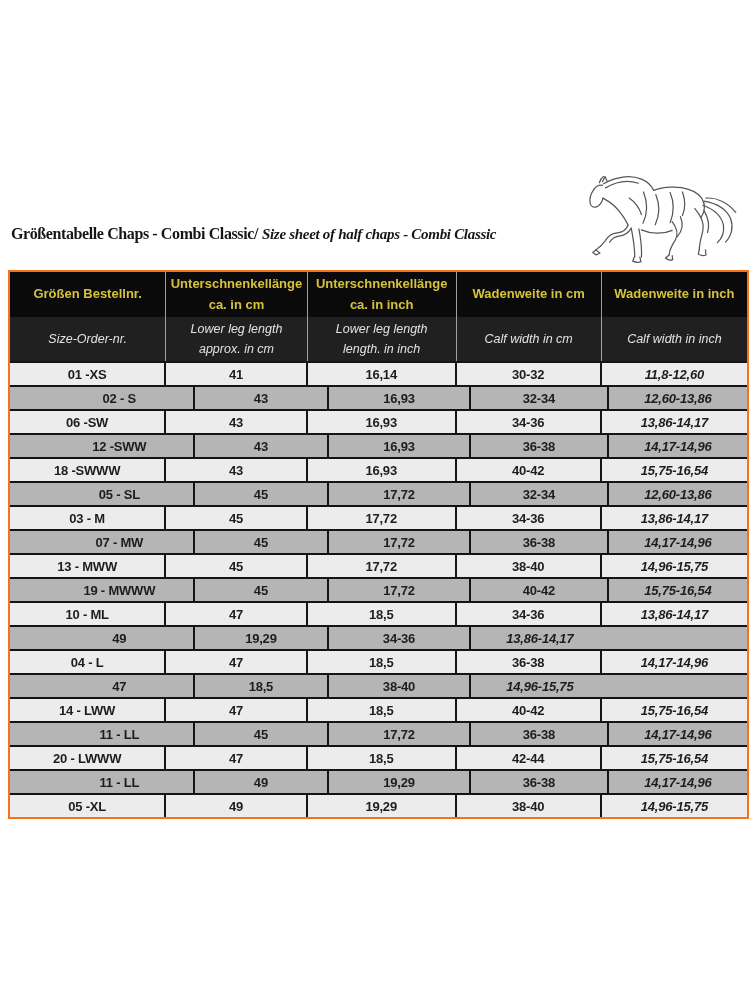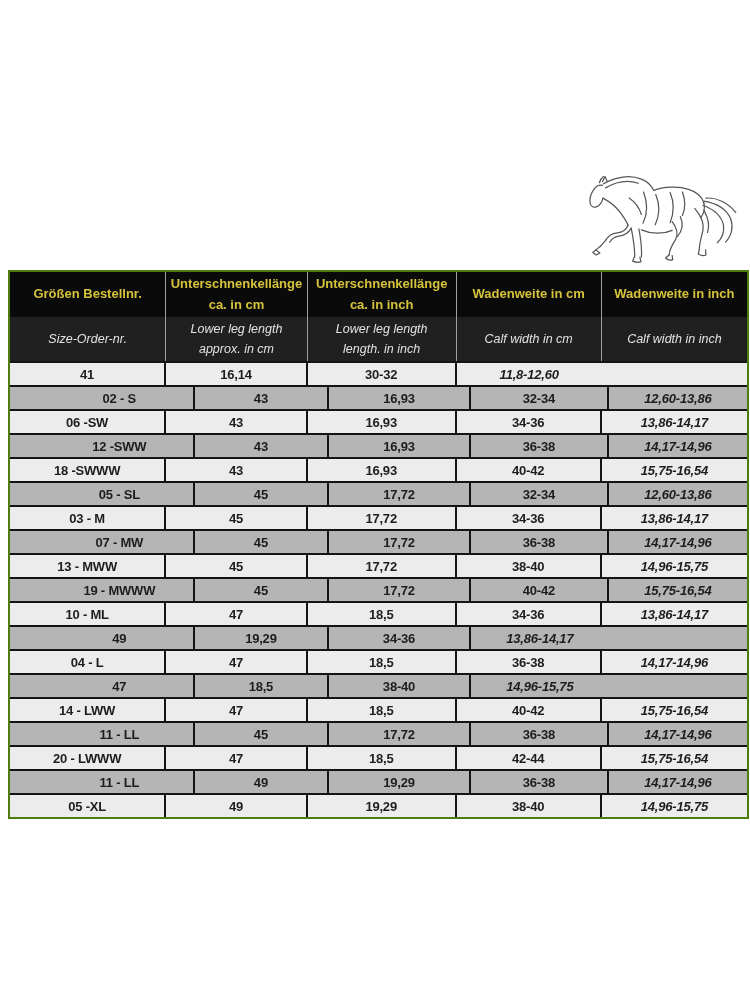--- a/index.html
+++ b/index.html
@@ -11,21 +11,21 @@
     position:absolute; left:11px; top:225px; white-space:nowrap;
     font-family:"Liberation Serif", serif; color:#161616;
   }
   .title .de { font-weight:bold; font-size:16px; letter-spacing:-0.4px; }
   .title .en { font-weight:bold; font-style:italic; font-size:15px; letter-spacing:-0.3px; }
 
   .horse { position:absolute; left:583px; top:155px; width:164px; height:118px; }
 
   .size-table {
     position:absolute; left:8px; top:270px; width:737px;
-    border:2px solid #4d7c0f; background:#a16207;
+    border:2px solid #f97316; background:#a16207;
   }
   .grid-row { display:grid; grid-template-columns:21.2% 19.2% 20.2% 19.7% 19.7%; }
   .band1 { background:#0a0a0a; }
   .band1 .hcell { height:45px; color:#d6c33c; font-weight:bold; font-size:13px; }
   .band2 { background:#202020; }
   .band2 .hcell { height:44px; color:#e2e2e2; font-style:italic; font-size:12.5px; }
   .hcell {
     display:flex; flex-direction:column; justify-content:center; align-items:center;
     text-align:center; line-height:1.6; border-right:1px solid #9f9f9f; overflow:hidden;
   }
@@ -40,20 +40,24 @@
     font-size:13px; font-weight:600; color:#1d1d1d; letter-spacing:-0.2px;
     border-right:2px solid #141414; overflow:hidden;
   }
   .tcell:last-child { border-right:none;font-style:italic; }
 </style>
 </head>
 <body>
 
 <div class="page">
 
+  <div class="title">
+    <span class="de">Größentabelle Chaps - Combi Classic/</span>
+    <span class="en">Size sheet of half chaps - Combi Classic</span>
+  </div>
 
   <svg class="horse" viewBox="0 0 160 115" fill="none" stroke="#565656" stroke-width="1.2" stroke-linecap="round" stroke-linejoin="round">
 
     <path d="M11,33 C8,37 6,42 7,47 C7.5,50 10,51.5 13,50.5 C16,49.5 18.5,46 19.5,42"></path>
     <path d="M11,33 C13,30.5 16,29 19,29.5"></path>
     <path d="M19,26 l2.5,-5 2,4.5"></path>
     <path d="M16,27 q1,-4 4,-6"></path>
 
     <path d="M20,28 C32,21 46,19 57,23.5 C63,26 67,30 69,34.5"></path>
     <path d="M22,32 C32,26 44,24 54,27.5"></path>
@@ -135,20 +139,21 @@
 
       </div>
       <div class="hcell">
         <span>Calf width in inch</span>
 
       </div>
     </div>
 
     <div>
         <div class="grid-row trow light">
+          <div class="tcell">01 -XS</div>
           <div class="tcell">41</div>
           <div class="tcell">16,14</div>
           <div class="tcell">30-32</div>
           <div class="tcell">11,8-12,60</div>
         </div>
         <div class="grid-row trow dark">
           <div class="tcell">02 - S</div>
           <div class="tcell">43</div>
           <div class="tcell">16,93</div>
           <div class="tcell">32-34</div>

